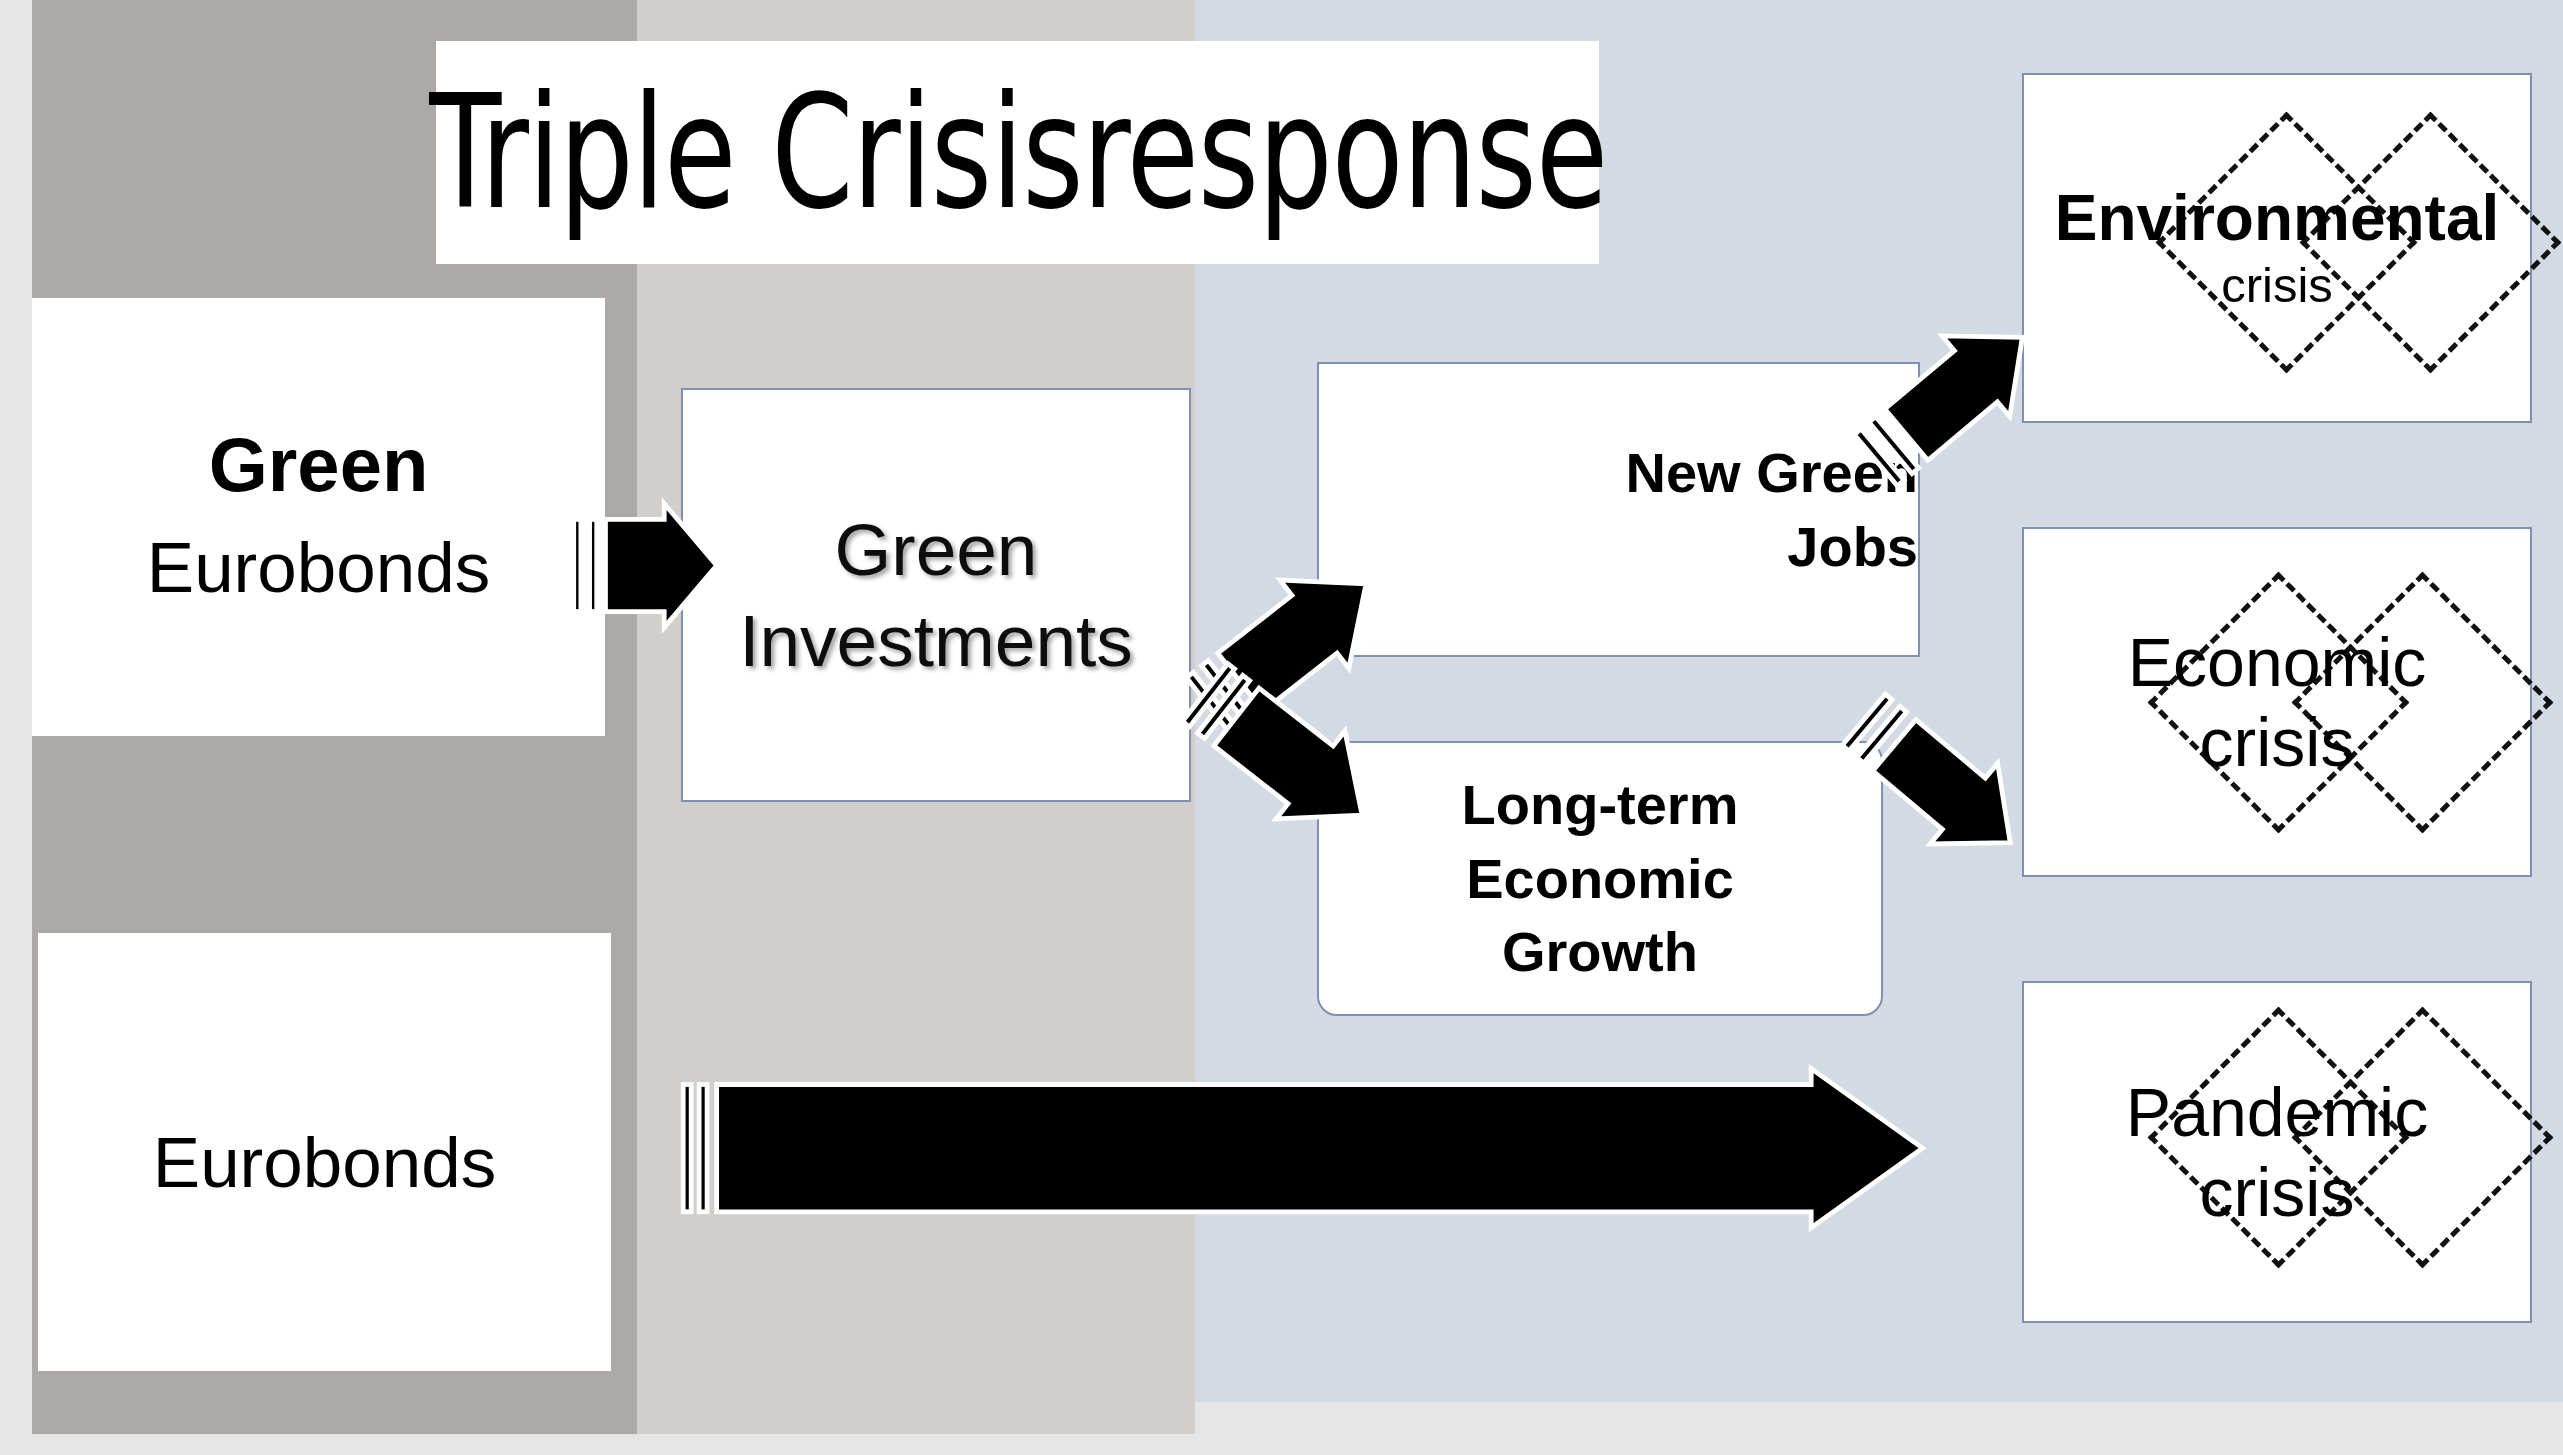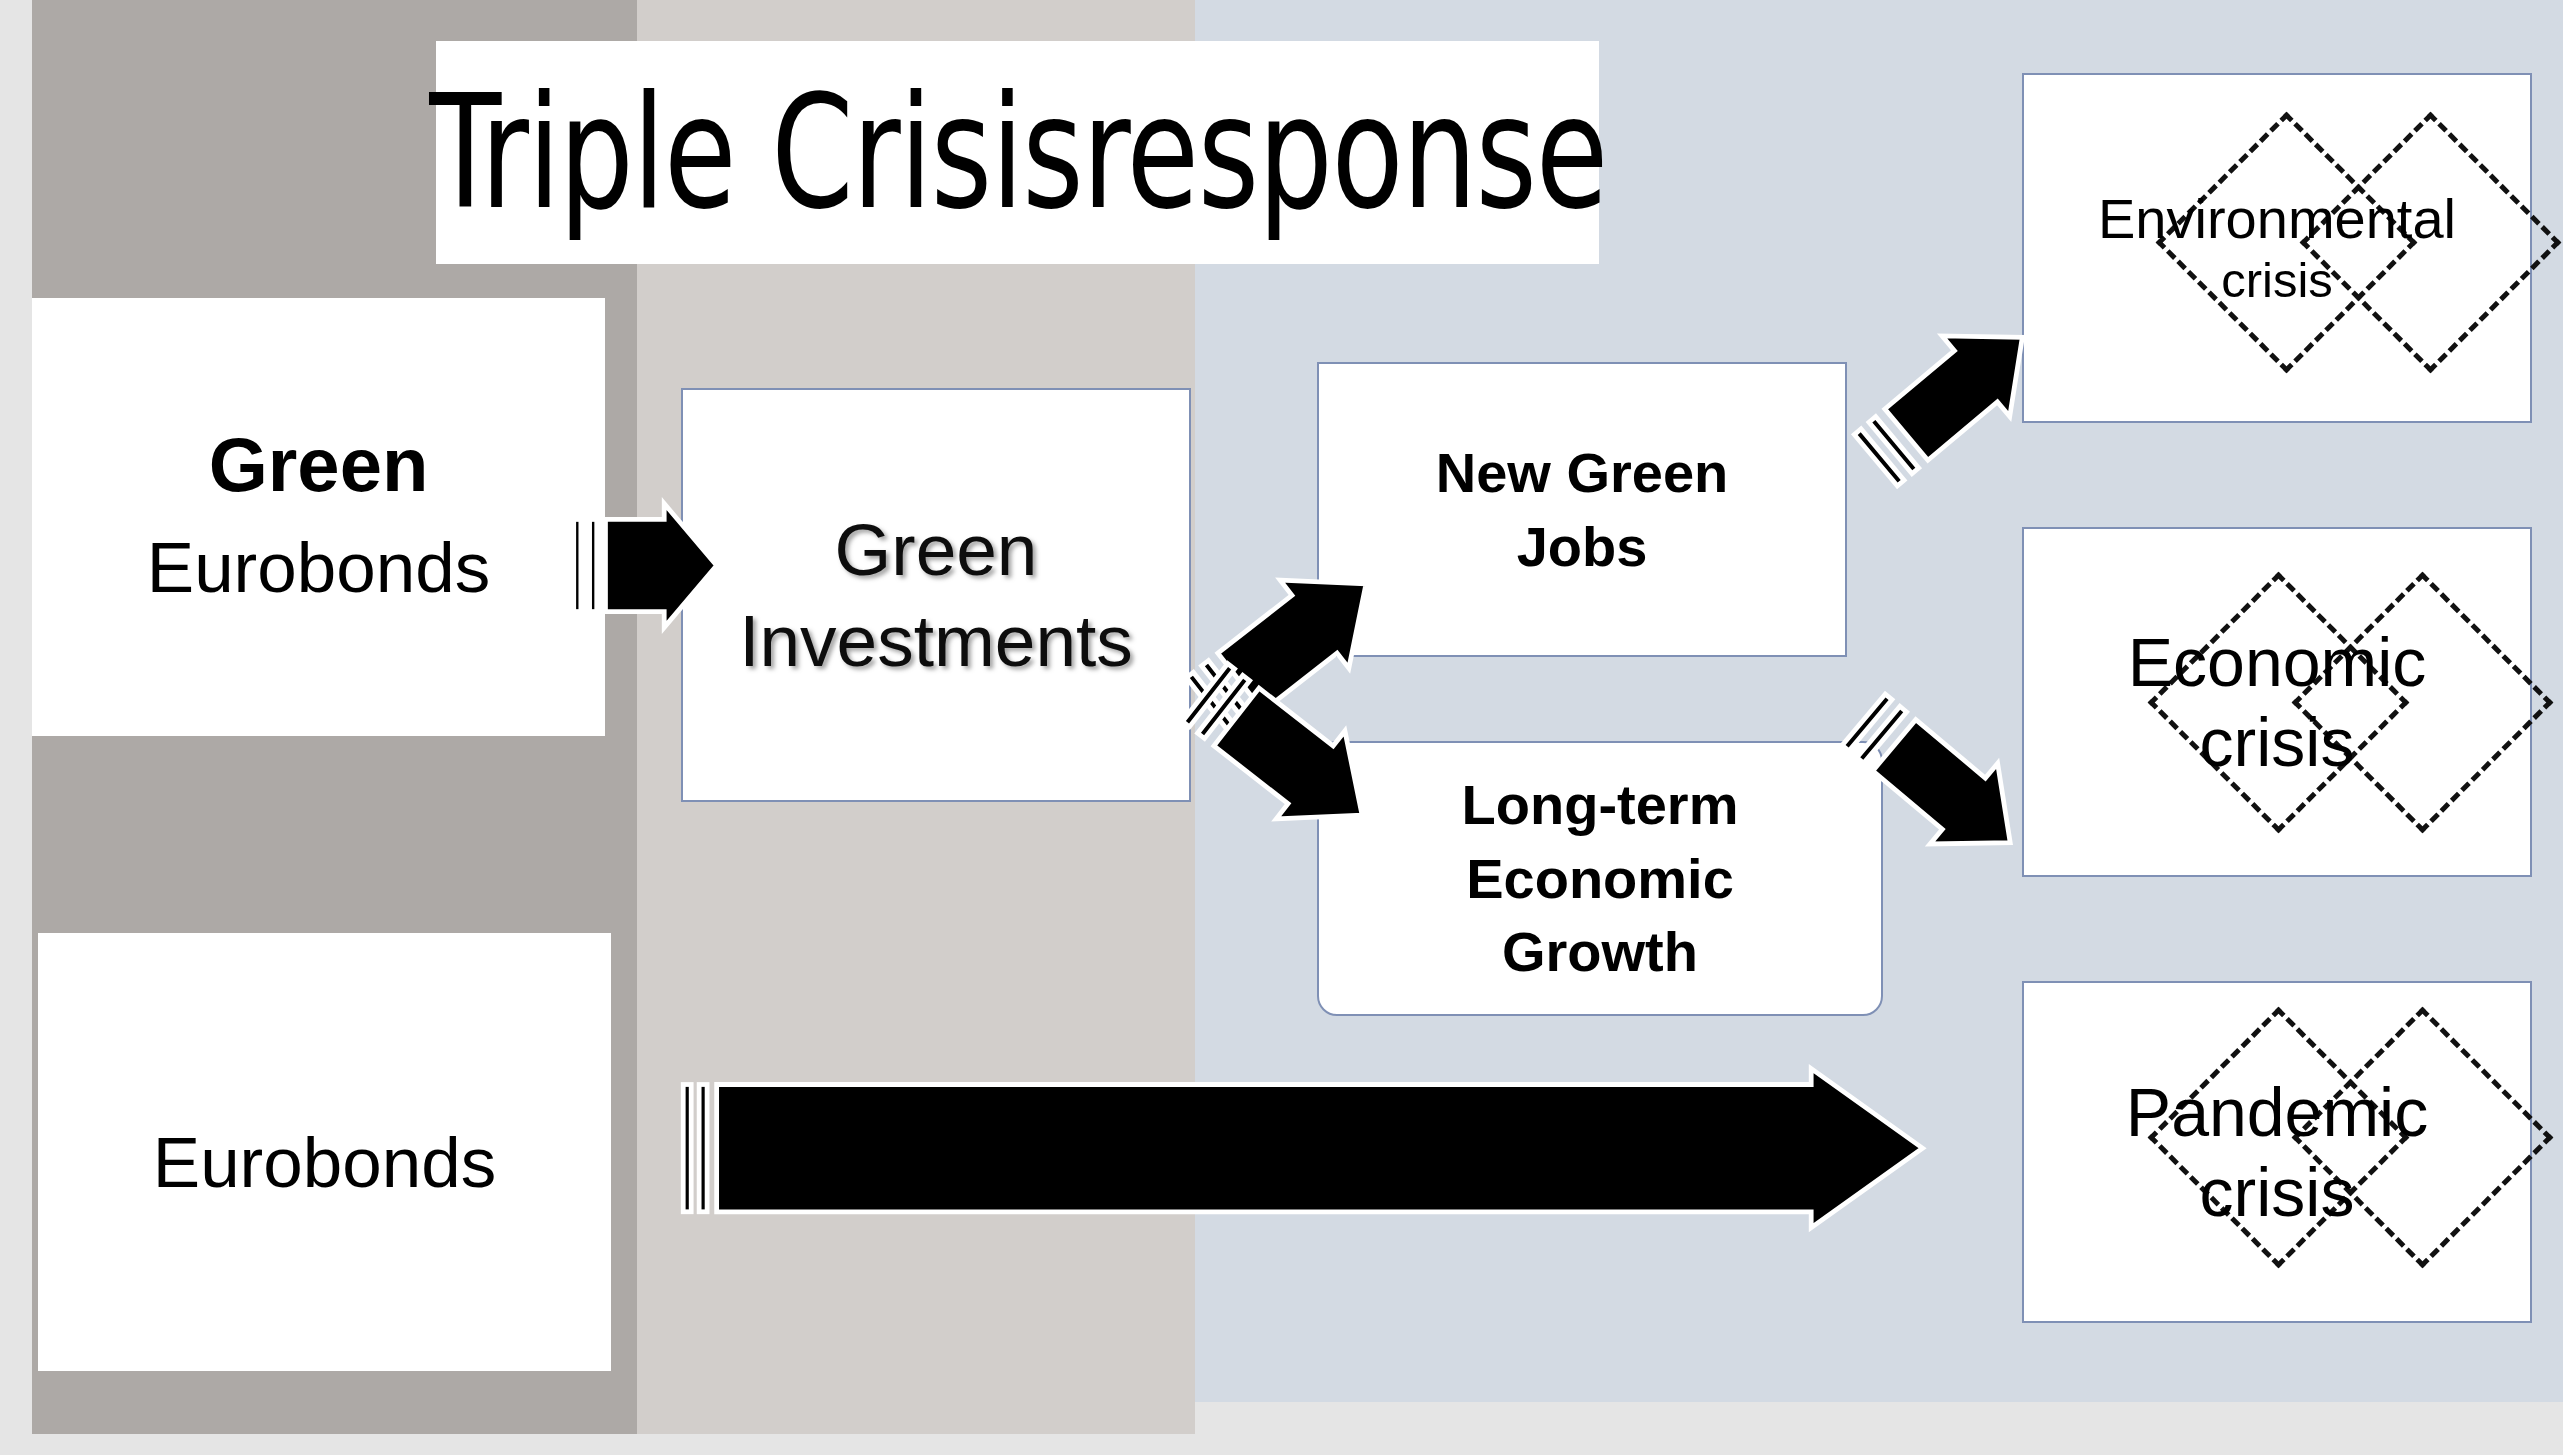--- a/index.html
+++ b/index.html
@@ -51,35 +51,35 @@
   .src-line2{font-size:71px;font-weight:400;line-height:1.15;margin-top:22px;}
 
   
   #box-green-investments{left:681px;top:388px;width:510px;height:414px;}
   .inv-line{
     font-size:73px;font-weight:400;line-height:1.25;color:#0d0d0d;
     text-shadow:3.2px 3.2px 4px rgba(90,90,90,.55);
   }
 
   
-  #box-new-green-jobs{left:1317px;top:362px;width:530px;height:295px;}
+  #box-new-green-jobs{left:1317px;top:362px;width:603px;height:295px;align-items:flex-end;}
   #box-long-term-growth{left:1317px;top:741px;width:566px;height:275px;border-radius:20px;}
   .out-line{font-size:56px;font-weight:700;line-height:1.32;}
 
   
   #box-env-crisis {left:2022px;top:73px; width:510px;height:350px;}
   #box-econ-crisis{left:2022px;top:527px;width:510px;height:350px;}
   #box-pand-crisis{left:2022px;top:981px;width:510px;height:342px;}
 
   .crisis-inner{position:relative;width:100%;height:100%;
     display:flex;flex-direction:column;align-items:center;justify-content:center;}
   .crisis-text{position:relative;z-index:3;}
   .crisis-l1{line-height:1.18;}
   .crisis-l2{line-height:1.18;}
-  .bold-crisis .crisis-l1{font-size:56px;font-weight:400;}
+  .bold-crisis .crisis-l1{font-size:64px;font-weight:700;}
   .bold-crisis .crisis-l2{font-size:49px;font-weight:400;}
   .light-crisis .crisis-l1{font-size:68px;font-weight:400;}
   .light-crisis .crisis-l2{font-size:68px;font-weight:400;}
 
   
   .xmark{position:absolute;z-index:2;pointer-events:none;}
   .xmark .sq{
     position:absolute;
     width:185px;height:185px;
     border:5.6px dashed #111;

